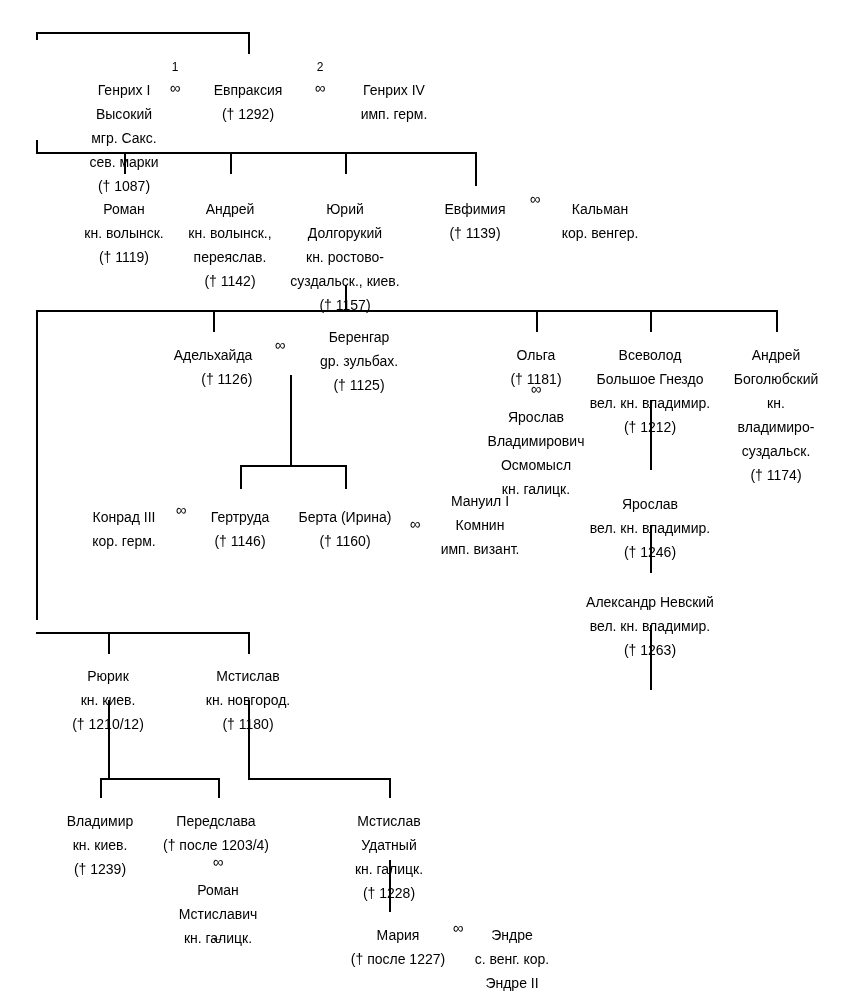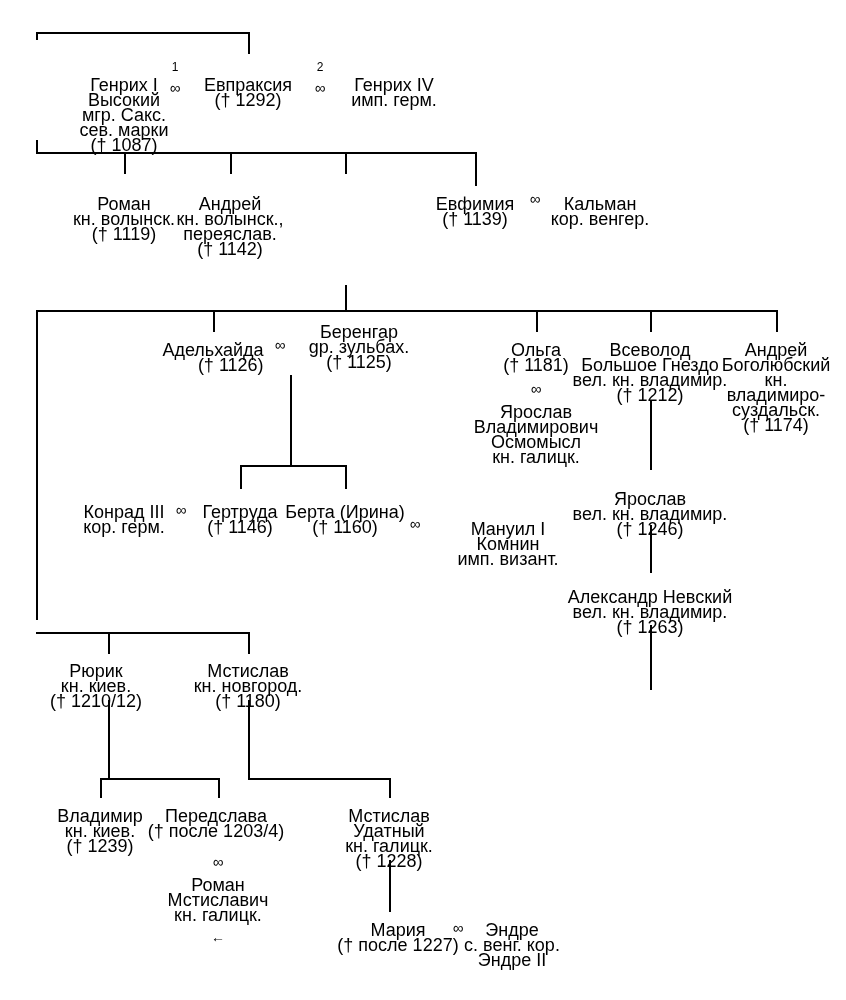--- a/index.html
+++ b/index.html
@@ -12,22 +12,22 @@
     width: 846px;
     height: 1000px;
     background: #ffffff;
     font-family: "Liberation Sans", sans-serif;
     color: #000000;
     overflow: hidden;
   }
   .node {
     position: absolute;
     text-align: center;
-    font-size: 18px;
-    line-height: 15px;
+    font-size: 14px;
+    line-height: 24px;
     white-space: pre-line;
     transform: translateX(-50%);
   }
   .marker {
     position: absolute;
     text-align: center;
     transform: translateX(-50%);
     font-size: 13px;
     line-height: 13px;
   }
@@ -106,20 +106,25 @@
 († 1292)</div>
     <div class="node" style="left: 394px; top: 78px;">Генрих IV
 имп. герм.</div>
     <div class="node" style="left: 124px; top: 197px;">Роман
 кн. волынск.
 († 1119)</div>
     <div class="node" style="left: 230px; top: 197px;">Андрей
 кн. волынск.,
 переяслав.
 († 1142)</div>
+    <div class="node" style="left: 345px; top: 197px;">Юрий
+Долгорукий
+кн. ростово-
+суздальск., киев.
+(† 1157)</div>
     <div class="node" style="left: 475px; top: 197px;">Евфимия
 († 1139)</div>
     <div class="node" style="left: 600px; top: 197px;">Кальман
 кор. венгер.</div>
     <div class="node" style="left: 213px; top: 343px; text-align: right;">Адельхайда
 († 1126)</div>
     <div class="node" style="left: 350px; top: 325px; margin-left: 9px;">Беренгар
 gp. зульбах.
 († 1125)</div>
     <div class="node" style="left: 536px; top: 343px;">Ольга
@@ -139,27 +144,27 @@
 кн. галицк.</div>
     <div class="node" style="left: 650px; top: 492px;">Ярослав
 вел. кн. владимир.
 († 1246)</div>
     <div class="node" style="left: 124px; top: 505px;">Конрад III
 кор. герм.</div>
     <div class="node" style="left: 240px; top: 505px;">Гертруда
 († 1146)</div>
     <div class="node" style="left: 345px; top: 505px;">Берта (Ирина)
 († 1160)</div>
-    <div class="node" style="left: 480px; top: 522px; margin-left: 28px;">Мануил I
+    <div class="node" style="left: 480px; top: 489px;">Мануил I
 Комнин
 имп. визант.</div>
     <div class="node" style="left: 650px; top: 590px;">Александр Невский
 вел. кн. владимир.
 († 1263)</div>
-    <div class="node" style="left: 96px; top: 664px;">Рюрик
+    <div class="node" style="left: 108px; top: 664px;">Рюрик
 кн. киев.
 († 1210/12)</div>
     <div class="node" style="left: 248px; top: 664px;">Мстислав
 кн. новгород.
 († 1180)</div>
     <div class="node" style="left: 100px; top: 809px;">Владимир
 кн. киев.
 († 1239)</div>
     <div class="node" style="left: 216px; top: 809px;">Передслава
 († после 1203/4)</div>

